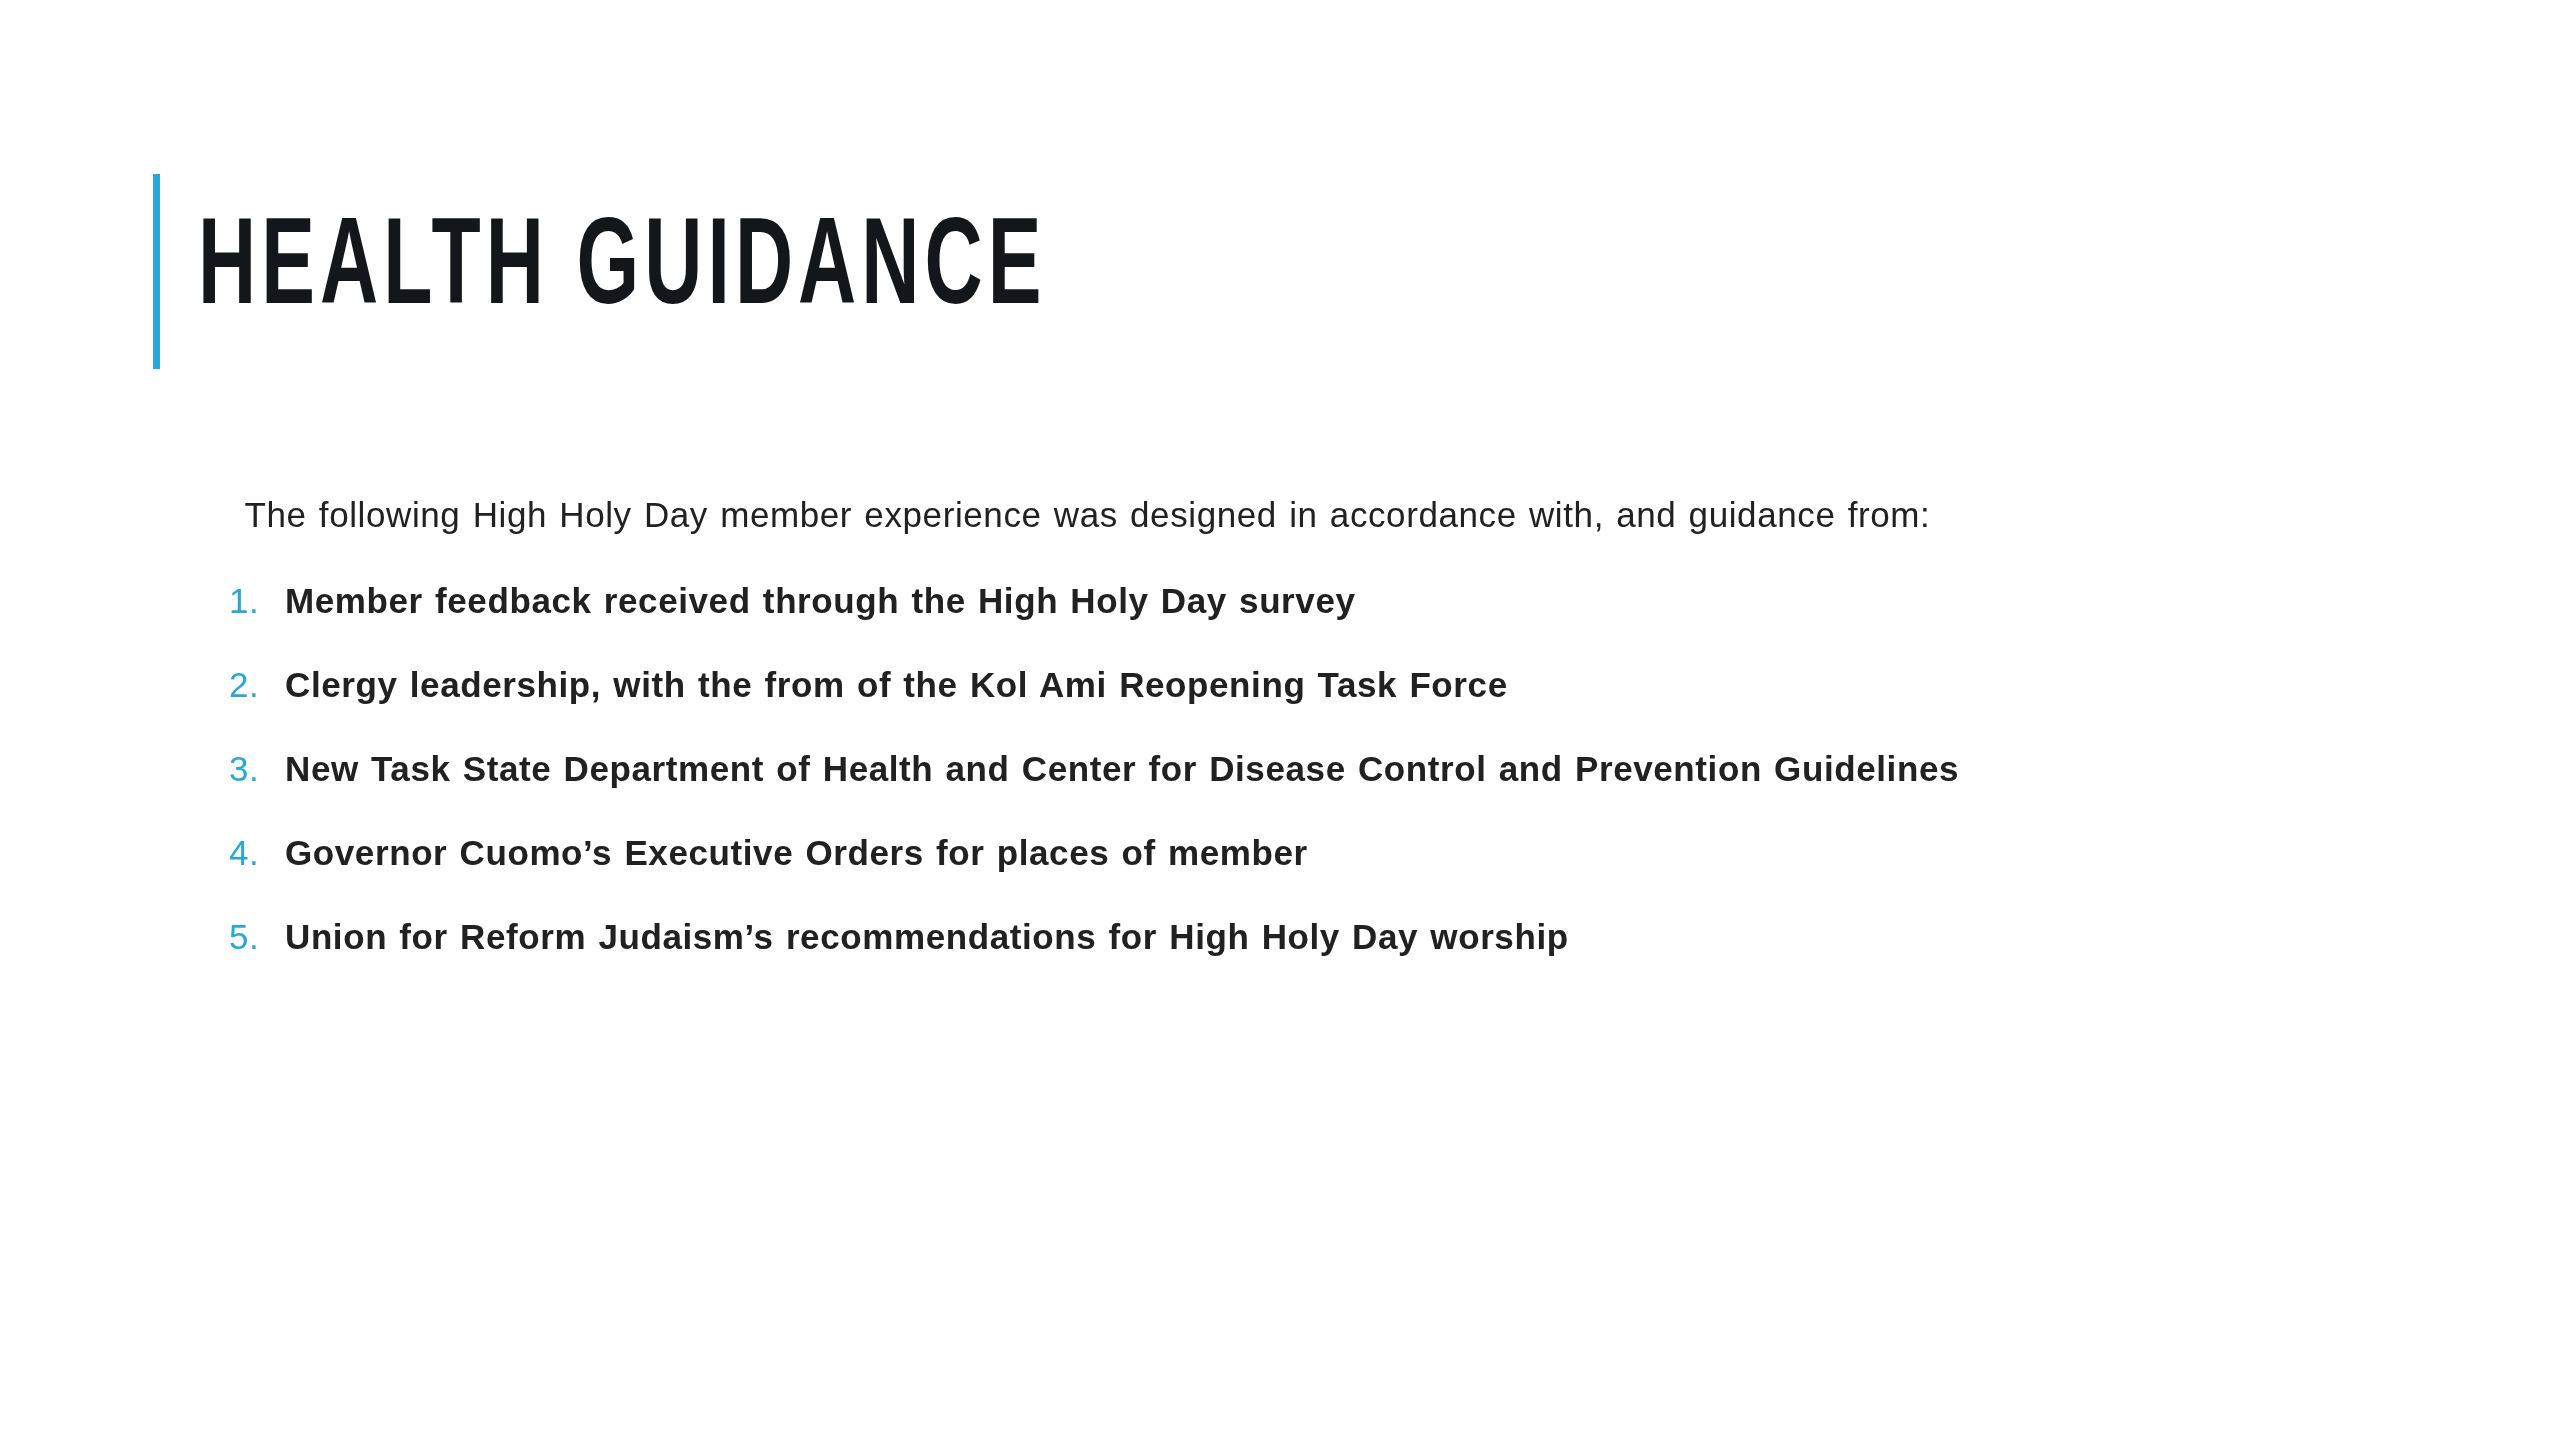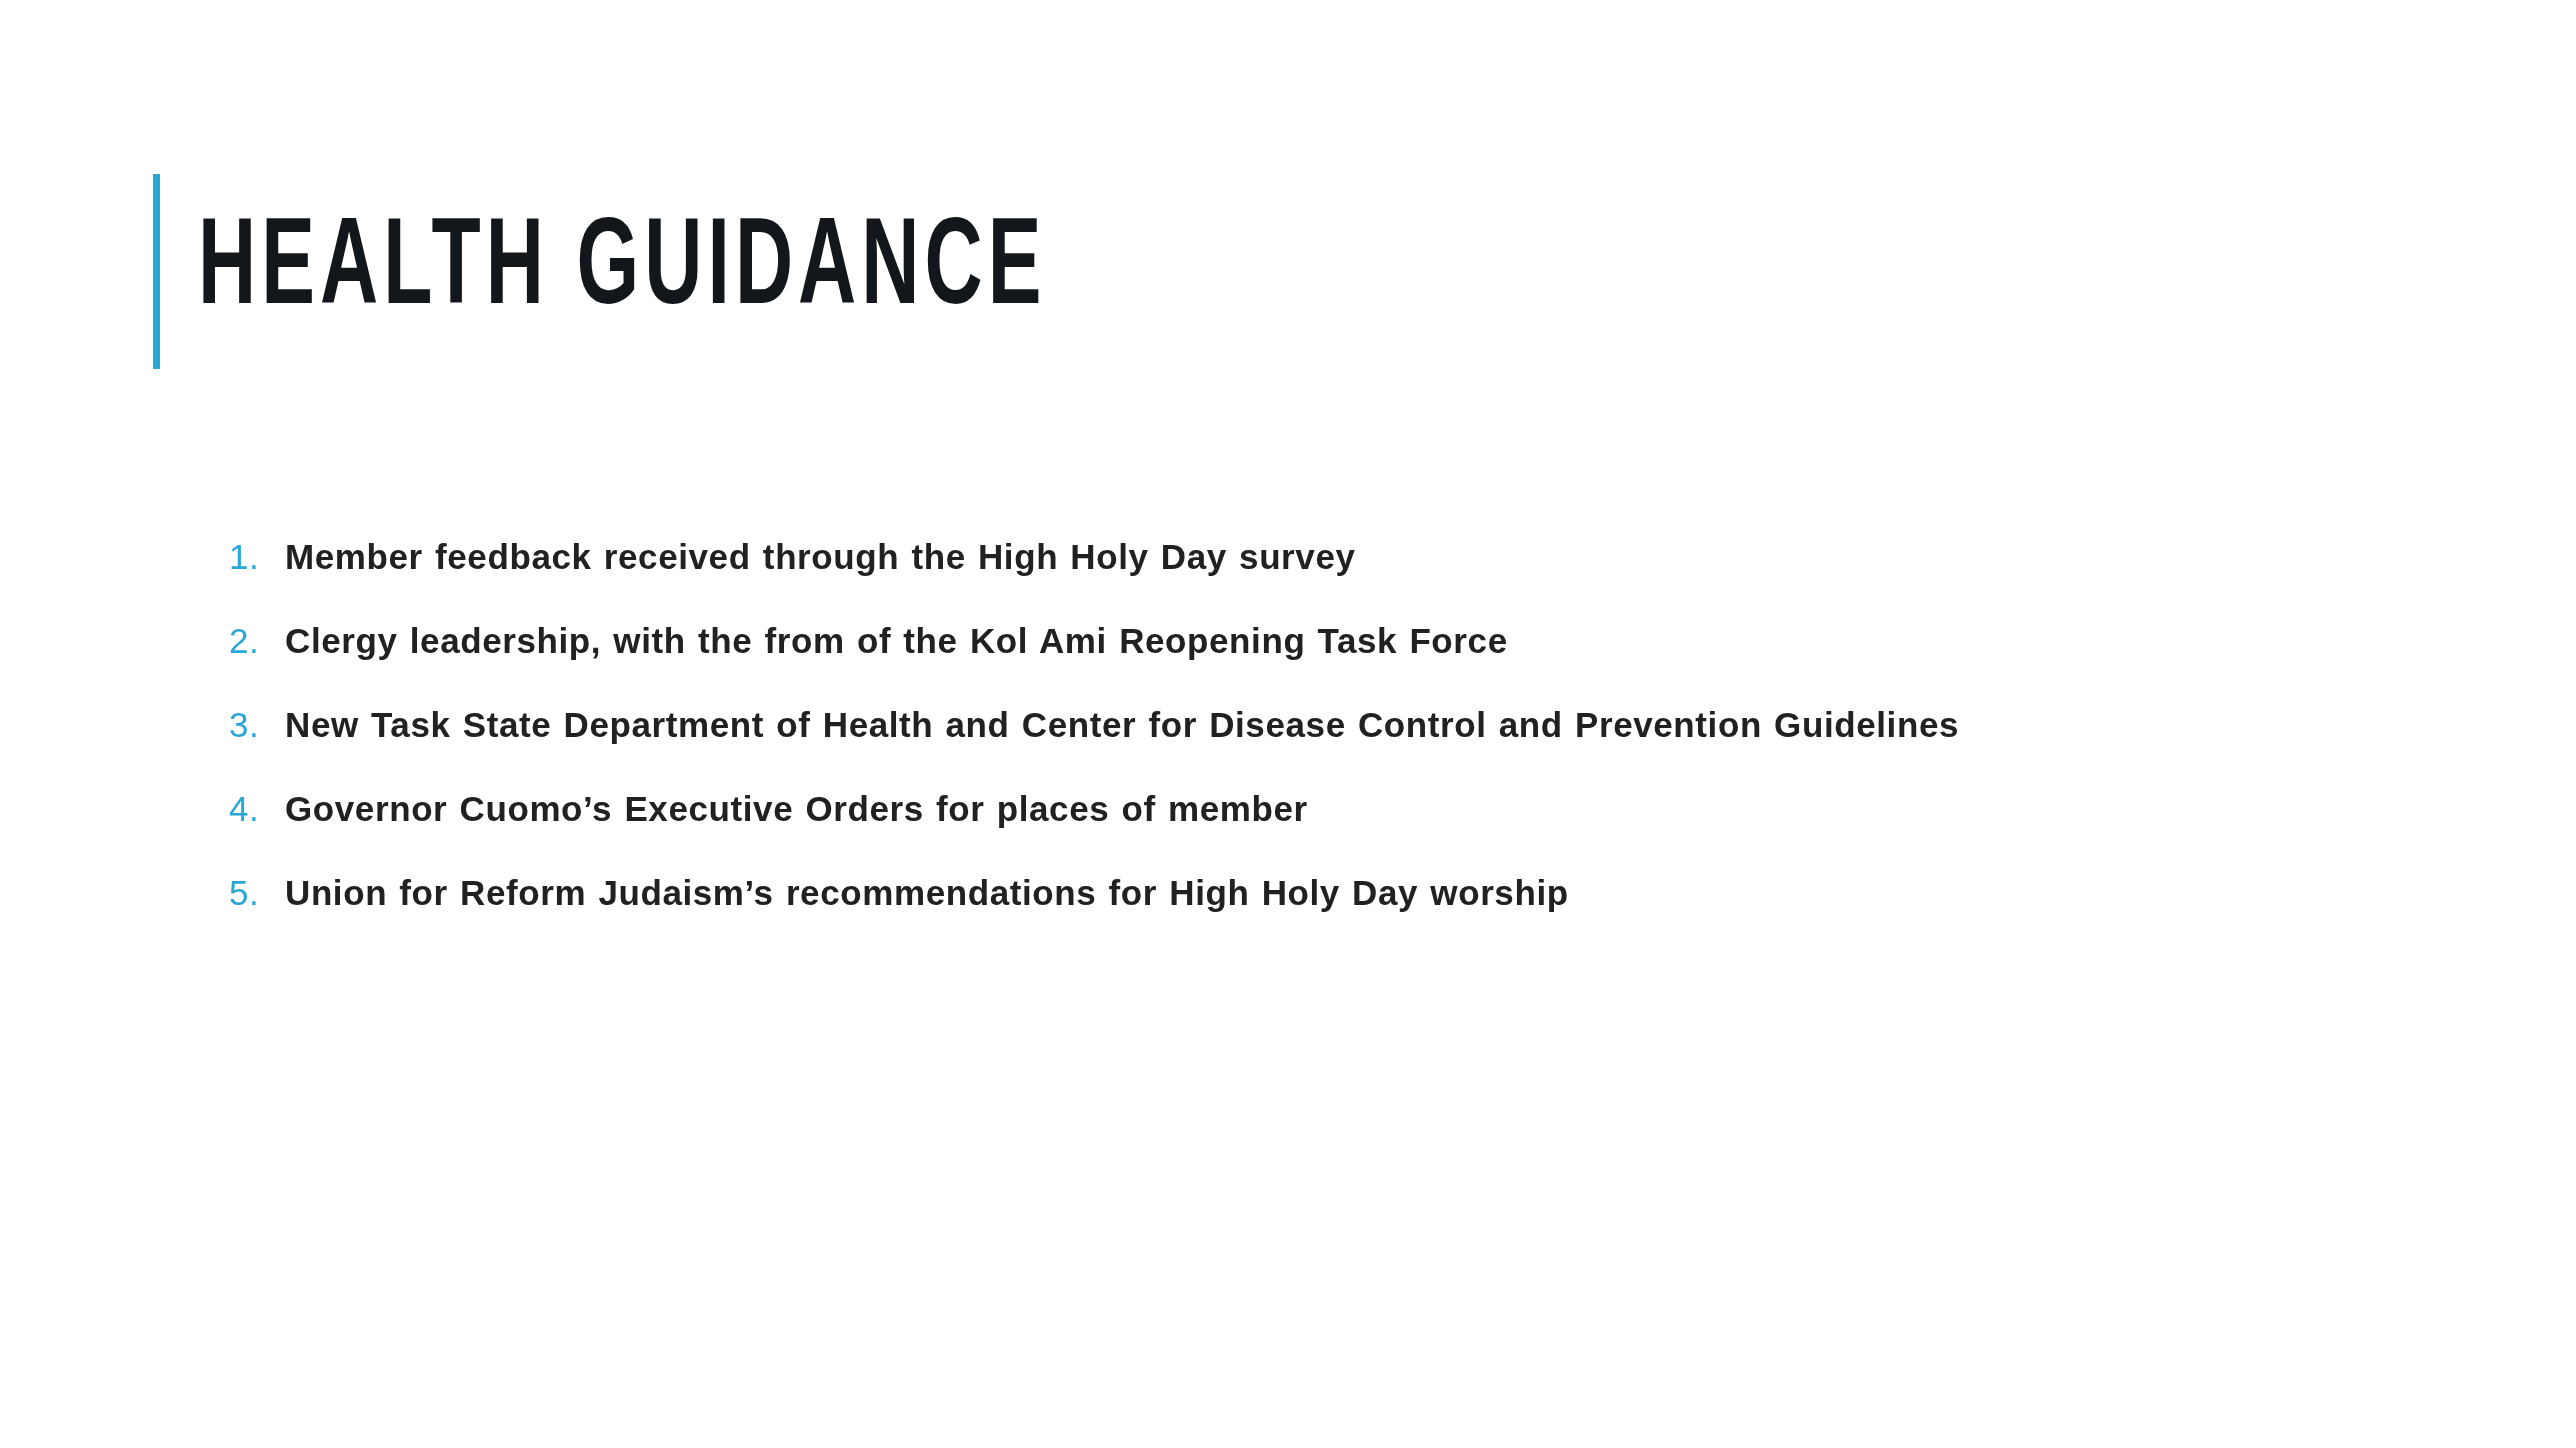--- a/index.html
+++ b/index.html
@@ -92,20 +92,21 @@
 <div class="slide">
 
   <div class="accent-bar"></div>
 
   <h1 class="title">
     <span class="title-inner">HEALTH GUIDANCE</span>
   </h1>
 
   <div class="content">
 
+    <p class="intro">The following High Holy Day member experience was designed in accordance with, and guidance from:</p>
 
     <ol class="guidance-list">
       <li class="list-item">
         <span class="num">1.</span>
         <span class="txt">Member feedback received through the High Holy Day survey</span>
       </li>
       <li class="list-item">
         <span class="num">2.</span>
         <span class="txt">Clergy leadership, with the from of the Kol Ami Reopening Task Force</span>
       </li>

